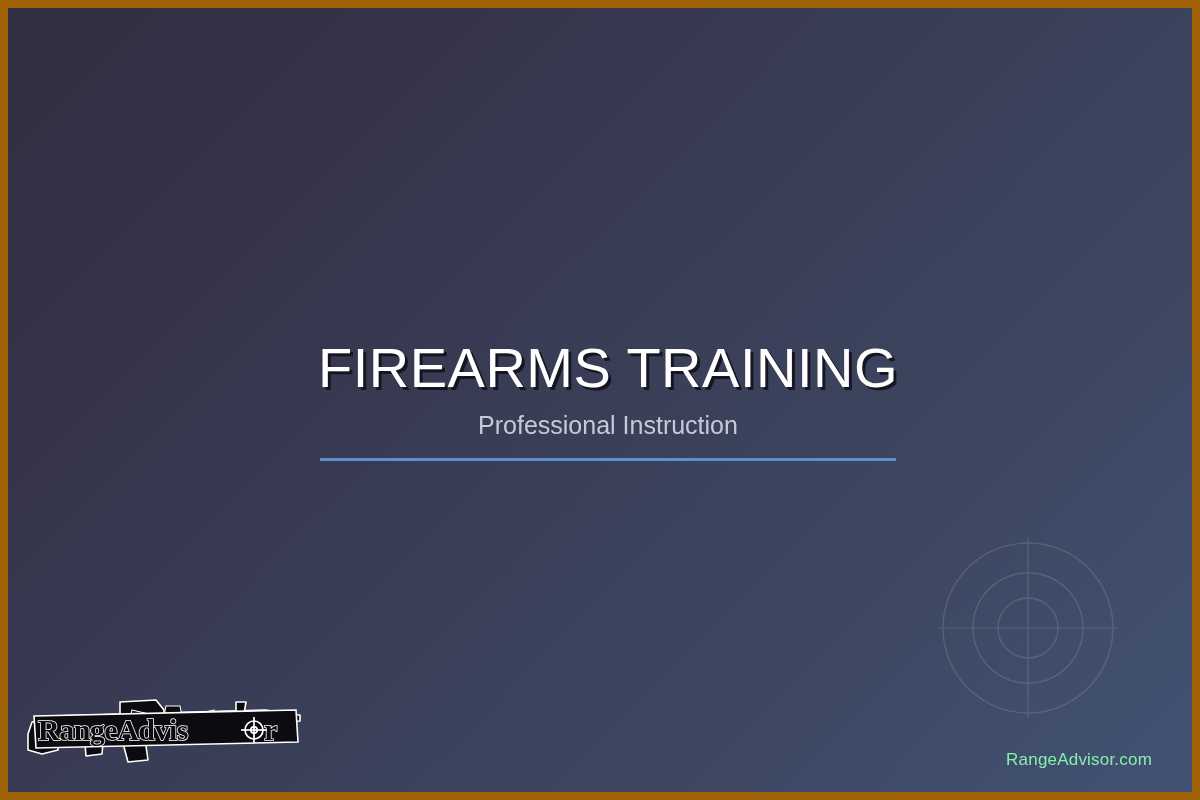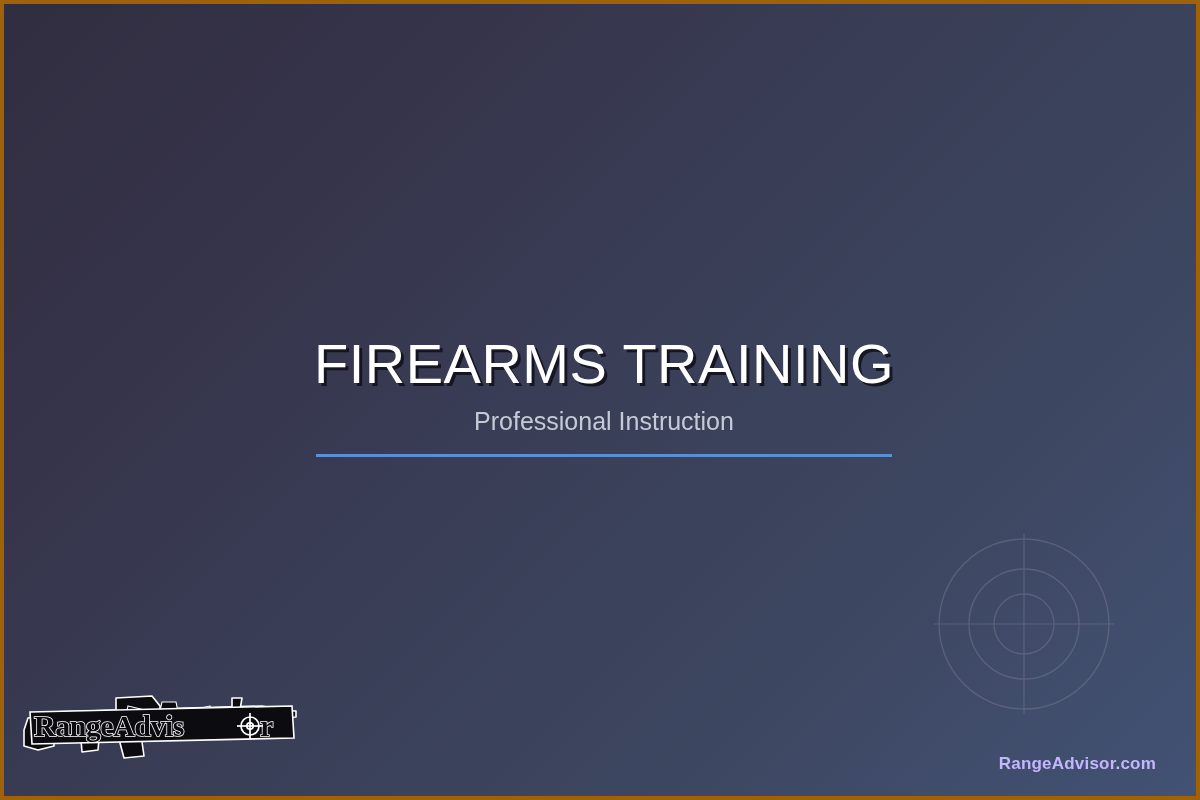--- a/index.html
+++ b/index.html
@@ -13,21 +13,21 @@
     overflow: hidden;
     font-family: "Liberation Sans", sans-serif;
   }
 
   
   #slide {
     position: relative;
     width: 1200px;
     height: 800px;
     box-sizing: border-box;
-    border: 4px solid #a16207;
+    border: 8px solid #a16207;
     background: #333046;
     overflow: hidden;
   }
 
   
   #slide-bg {
     position: absolute;
     inset: 0;
     background: linear-gradient(135deg,
                 #322e41 0%,
@@ -87,23 +87,22 @@
     width: 284px;
     height: 92px;
   }
 
   
   #footer-url {
     position: absolute;
     right: 40px;
     bottom: 22px;
     font-size: 17px;
-    color: #c4b5fd;
+    color: #86efac;
     letter-spacing: 0.2px;
-    font-weight: bold;
   }
 </style>
 </head>
 <body>
 
 <div id="slide">
 
   <div id="slide-bg"></div>
 
   <div id="target-graphic">

